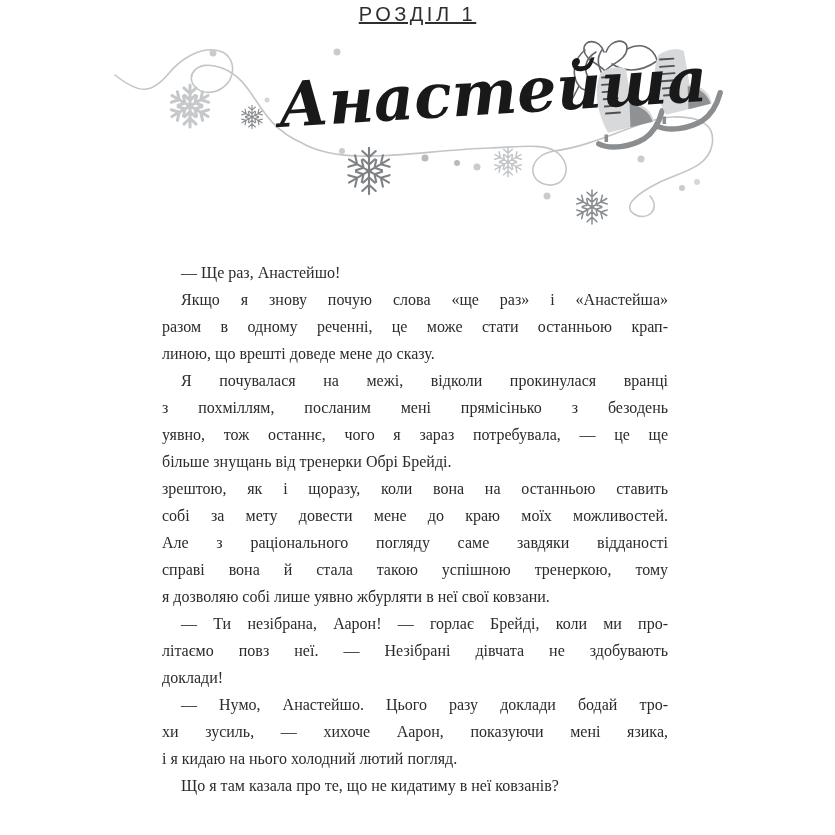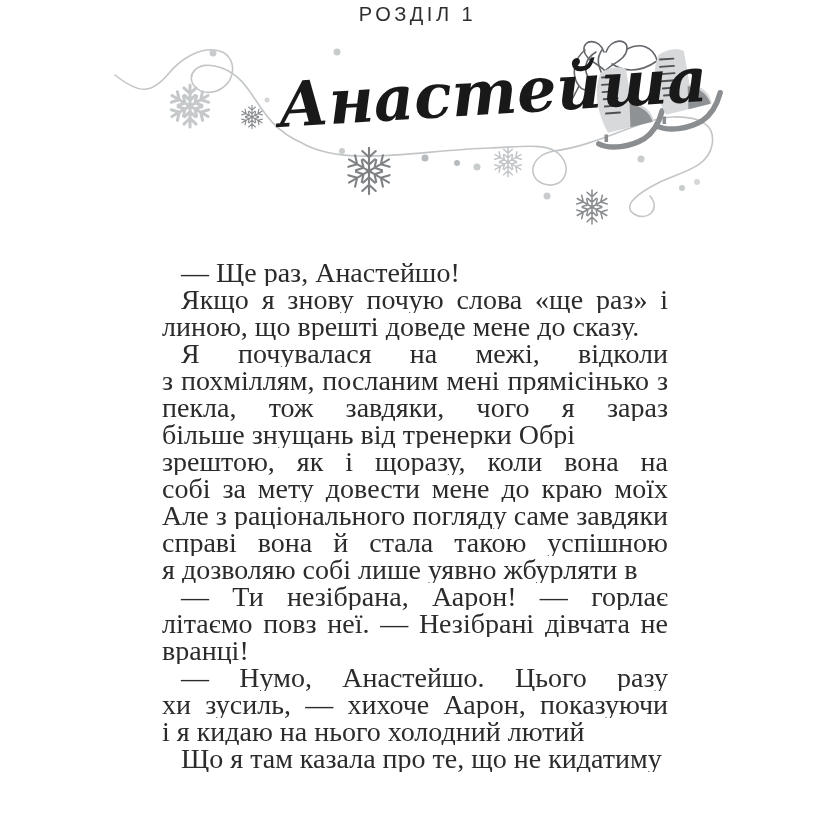--- a/index.html
+++ b/index.html
@@ -2,35 +2,35 @@
 <html lang="uk"><head>
 <meta charset="utf-8">
 <style>
   html,body{margin:0;padding:0;background:#ffffff;}
   body{width:835px;height:835px;position:relative;overflow:hidden;
        font-family:"Liberation Serif",serif;color:#2b2b2b;}
 
   .chapter-heading{
     position:absolute;top:3px;left:0;width:835px;text-align:center;
     font-family:"Liberation Sans",sans-serif;font-size:20px;font-weight:400;
-    letter-spacing:3.5px;color:#2e2e2e;
+    letter-spacing:3.5px;color:#2e2e2e;text-decoration:underline;
   }
 
   .decor-svg{position:absolute;top:0;left:0;}
 
   .script-title{
     position:absolute;left:278px;top:66px;width:300px;
     font-family:"DejaVu Serif",serif;font-style:italic;font-weight:bold;
     font-size:62px;line-height:1;color:#191919;
     transform:rotate(-3.5deg);letter-spacing:0px;white-space:nowrap;
   }
 
   .body-text{
     position:absolute;left:162px;top:259px;width:506px;
-    font-size:28px;line-height:27px;color:#2b2b2b;
+    font-size:16px;line-height:27px;color:#2b2b2b;
   }
   .para{margin:0;padding:0;}
   .line{height:27px;overflow:hidden;text-align:justify;text-align-last:justify;}
   .line.last{text-align:left;text-align-last:left;}
   .line.first{text-indent:19px;}
 
   
   .boot{fill:#d7d9db;}
   .heel{fill:#8f9294;}
   .blade{stroke:#8b8e91;stroke-width:4.5;fill:none;stroke-linecap:round;}
@@ -123,39 +123,40 @@
 </svg>
 
 <div class="script-title">Анастейша</div>
 
 <div class="body-text">
     <div class="para">
       <div class="line first last">— Ще раз, Анастейшо!</div>
     </div>
     <div class="para">
       <div class="line first">Якщо я знову почую слова «ще раз» і «Анастейша»</div>
+      <div class="line">разом в одному реченні, це може стати останньою крап-</div>
       <div class="line last">линою, що врешті доведе мене до сказу.</div>
     </div>
     <div class="para">
       <div class="line first">Я почувалася на межі, відколи прокинулася вранці</div>
       <div class="line">з похміллям, посланим мені прямісінько з безодень</div>
-      <div class="line">пекла, тож завдяки, чого я зараз потребувала, — це ще</div>
+      <div class="line">уявно, тож останнє, чого я зараз потребувала, — це ще</div>
       <div class="line last">більше знущань від тренерки Обрі Брейді.</div>
     </div>
     <div class="para">
       <div class="line">зрештою, як і щоразу, коли вона на останньою ставить</div>
       <div class="line">собі за мету довести мене до краю моїх можливостей.</div>
       <div class="line">Але з раціонального погляду саме завдяки відданості</div>
       <div class="line">справі вона й стала такою успішною тренеркою, тому</div>
       <div class="line last">я дозволяю собі лише уявно жбурляти в неї свої ковзани.</div>
     </div>
     <div class="para">
       <div class="line first">— Ти незібрана, Аарон! — горлає Брейді, коли ми про-</div>
       <div class="line">літаємо повз неї. — Незібрані дівчата не здобувають</div>
-      <div class="line last">вранці!</div>
+      <div class="line last">доклади!</div>
     </div>
     <div class="para">
       <div class="line first">— Нумо, Анастейшо. Цього разу доклади бодай тро-</div>
       <div class="line">хи зусиль, — хихоче Аарон, показуючи мені язика,</div>
       <div class="line last">і я кидаю на нього холодний лютий погляд.</div>
     </div>
     <div class="para">
       <div class="line first last">Що я там казала про те, що не кидатиму в неї ковзанів?</div>
     </div>
   </div>

